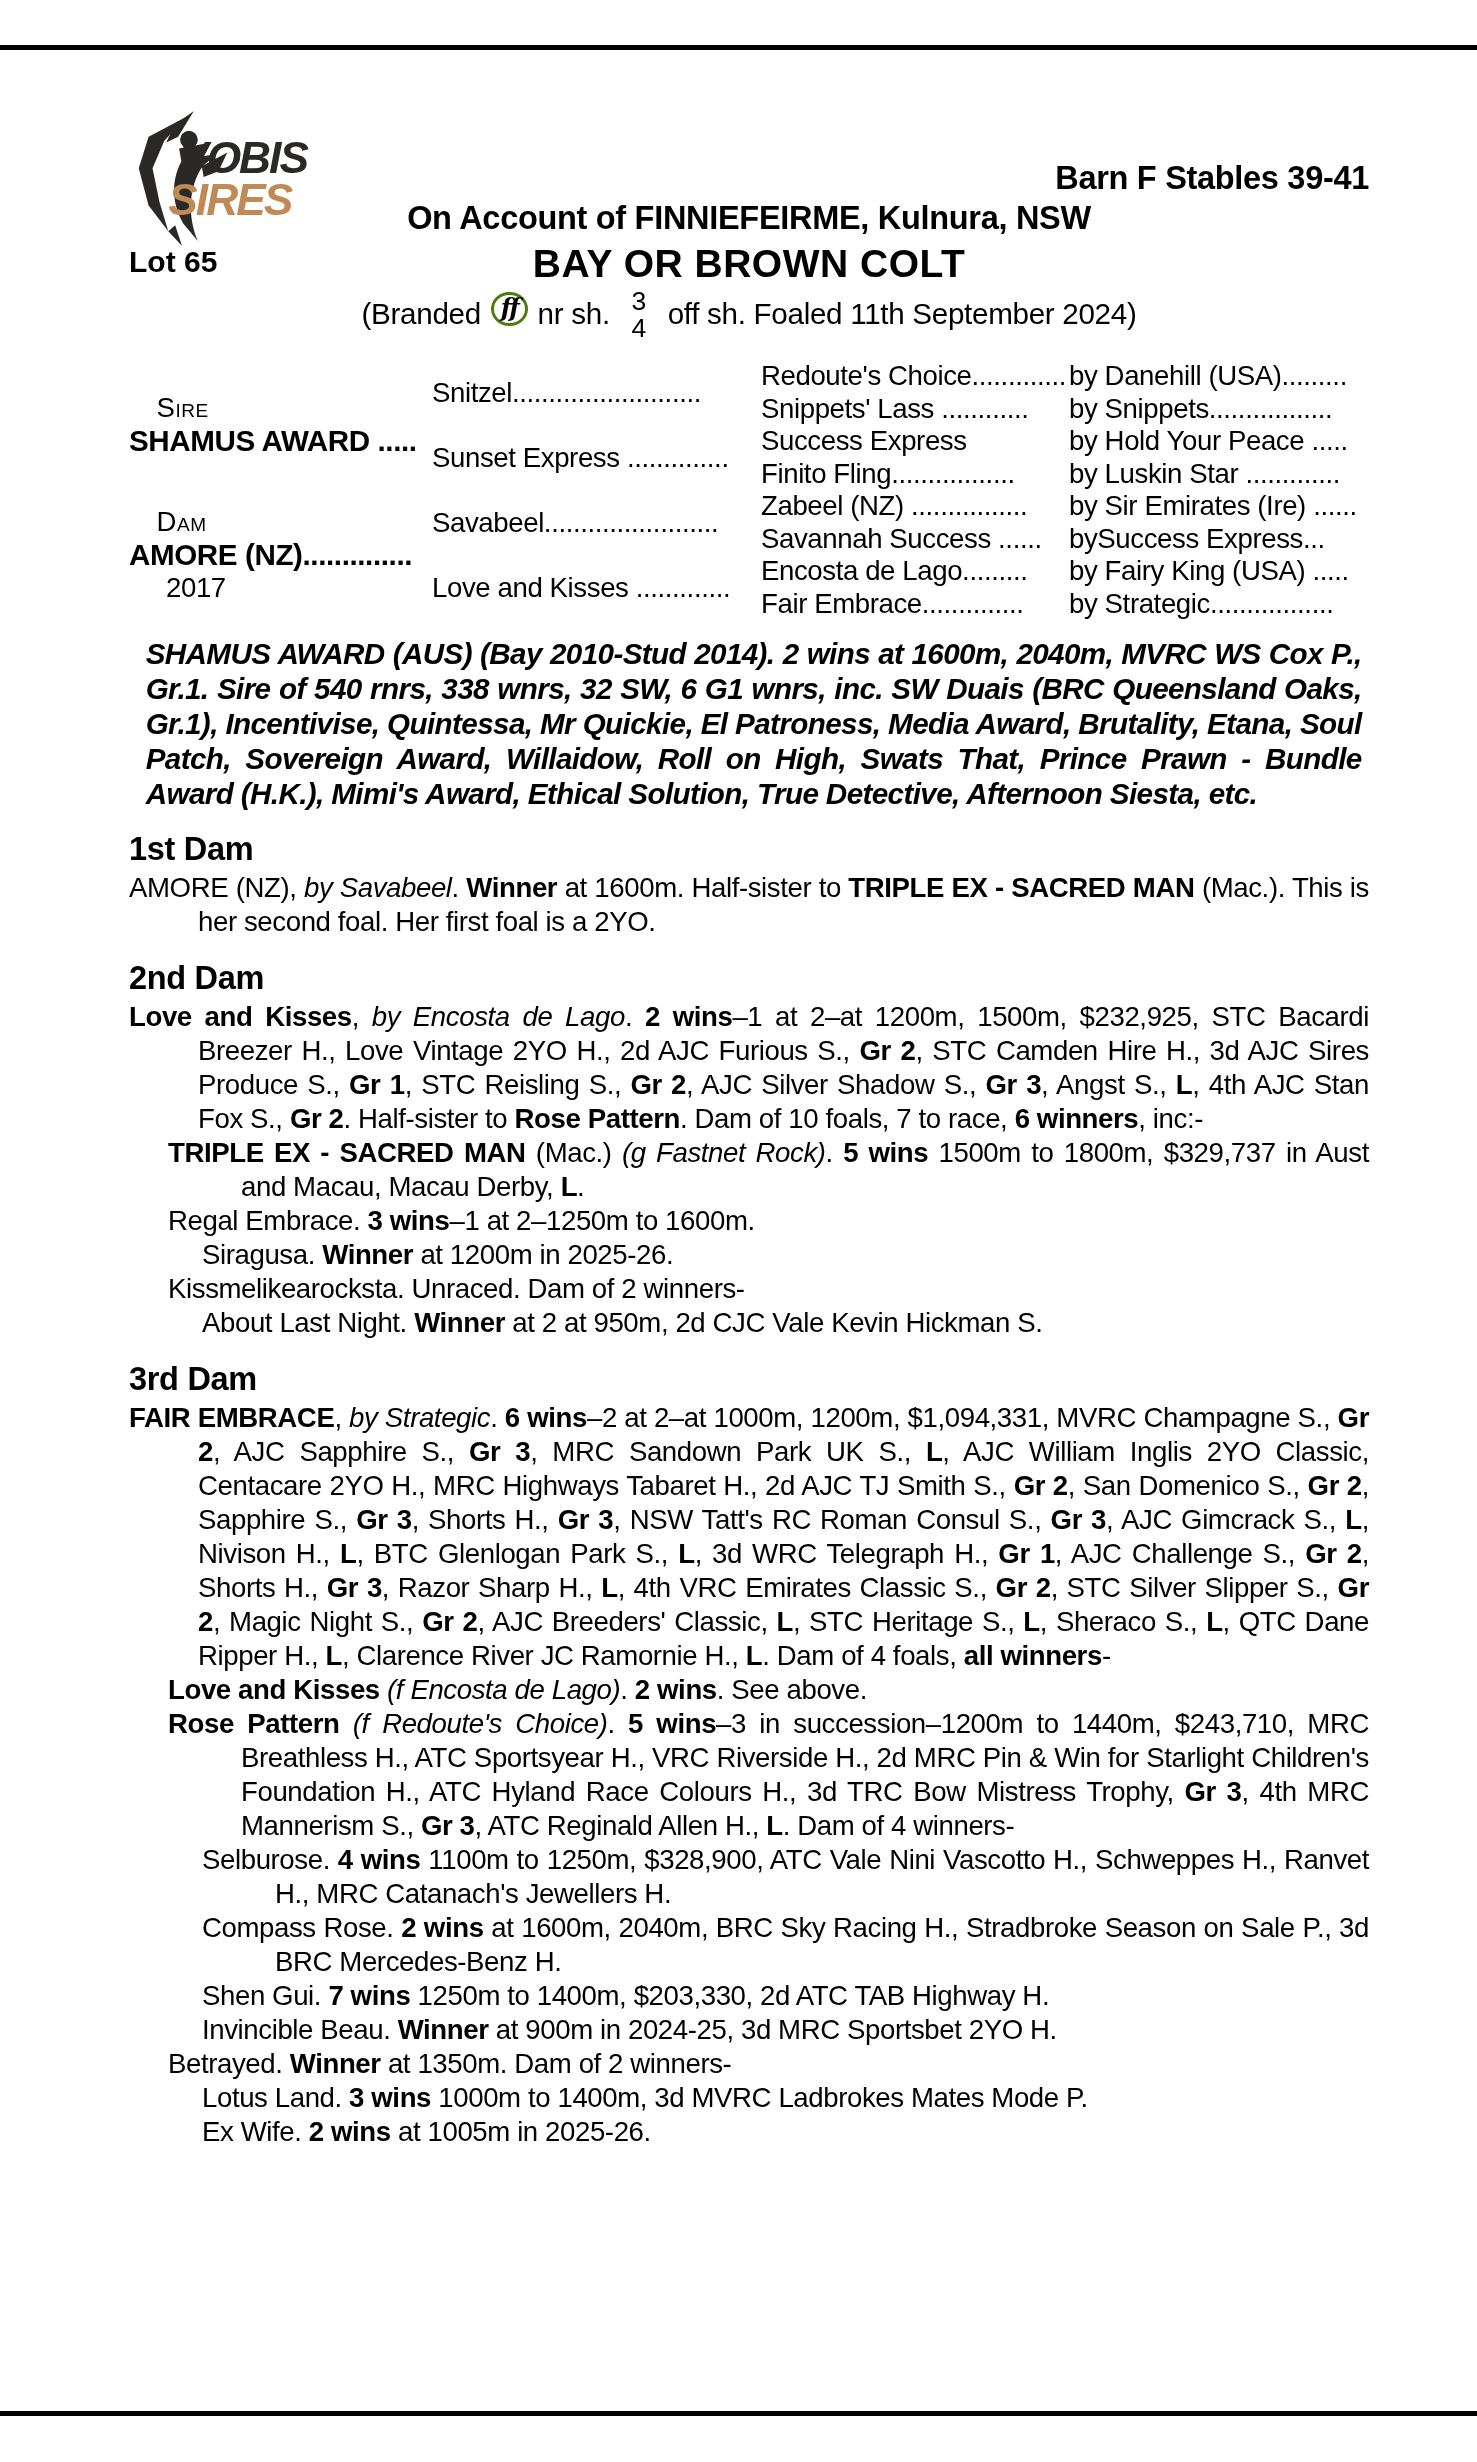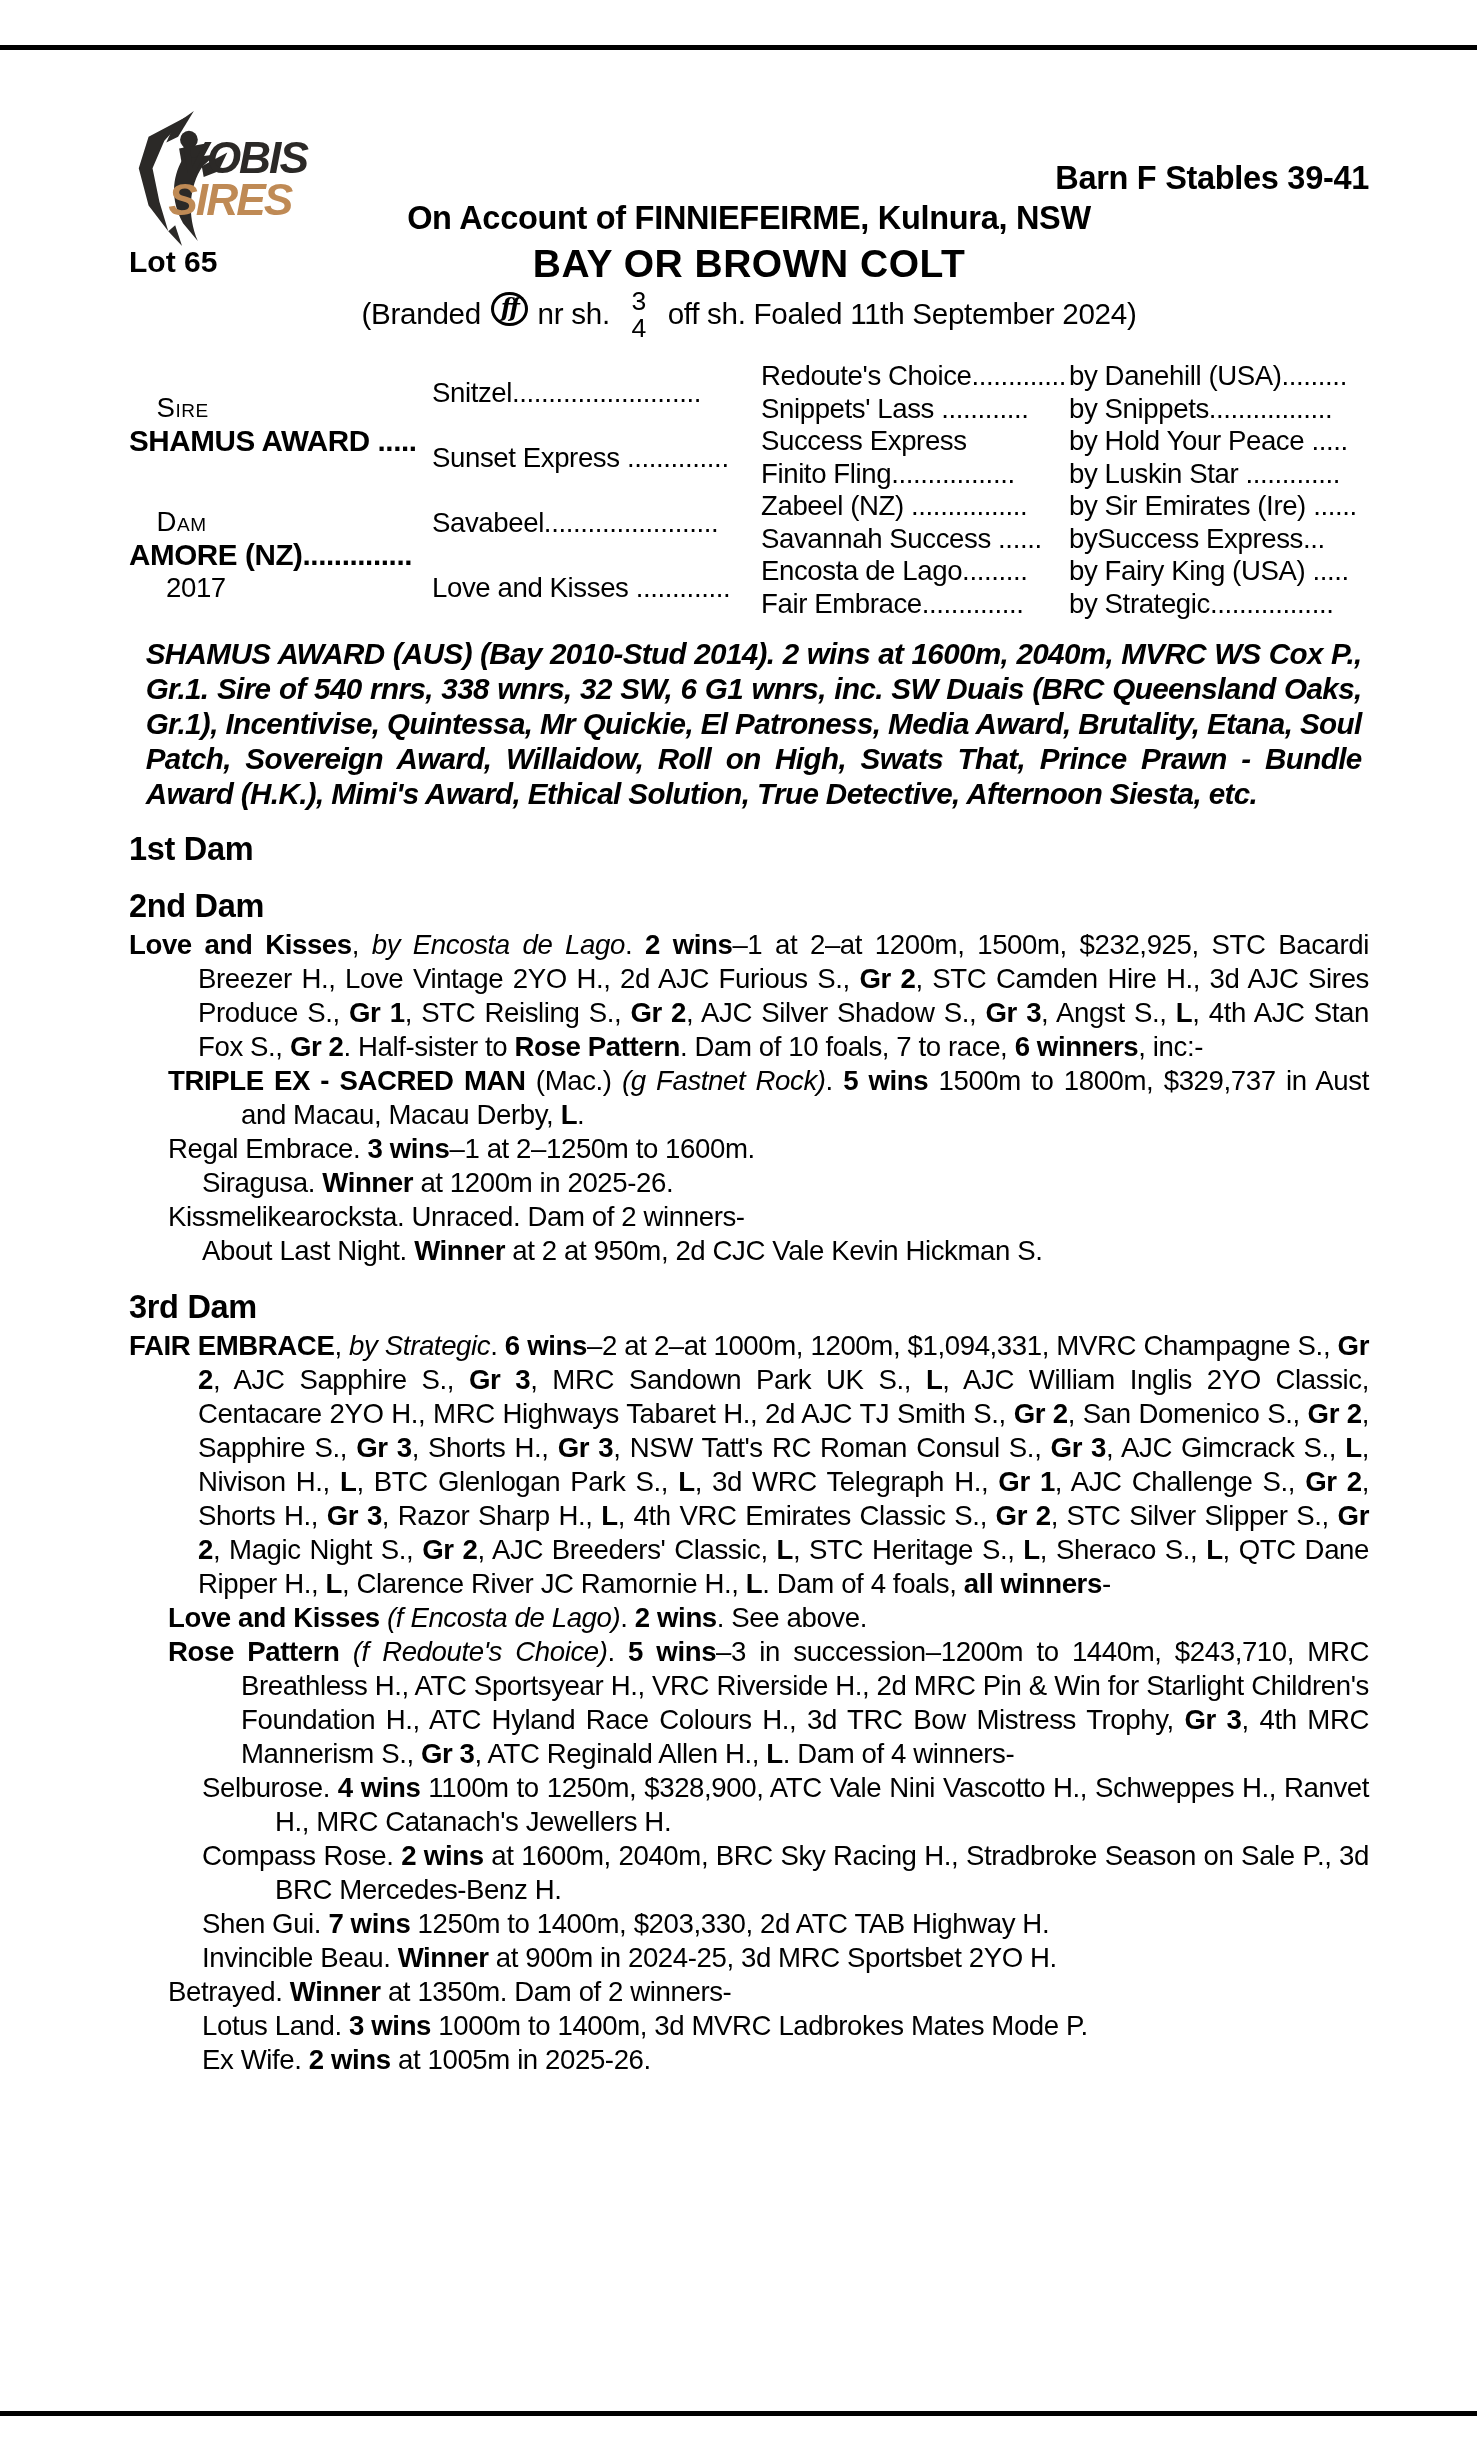--- a/index.html
+++ b/index.html
@@ -16,21 +16,21 @@
 
   
   .header{position:relative;height:246px;}
   .logo{position:absolute;left:-5.9px;top:0;width:187px;height:138px;}
   .lot{position:absolute;left:0;top:134px;font-size:30px;font-weight:bold;}
   .barn{position:absolute;right:0;top:49px;font-size:32.5px;font-weight:bold;letter-spacing:-0.3px;}
   .account{position:absolute;left:0;right:0;top:89px;text-align:center;font-size:32.5px;font-weight:bold;letter-spacing:-0.3px;}
   .title{position:absolute;left:0;right:0;top:131px;text-align:center;font-size:39px;font-weight:bold;letter-spacing:0.5px;}
   .branding{position:absolute;left:0;right:0;top:179px;text-align:center;font-size:29.6px;letter-spacing:-0.3px;white-space:nowrap;}
   .brandmark{
-    display:inline-block;border:3px solid #000000;border-radius:50%;
+    display:inline-block;border:3px solid #4d7c0f;border-radius:50%;
     padding:0 6.9px 2px 6.9px;margin:0 9.9px;
     font-family:"DejaVu Serif", serif;font-style:italic;font-weight:bold;
     font-size:24.6px;line-height:26.6px;position:relative;top:-8.9px;letter-spacing:-2px;
   }
   .frac{display:inline-flex;flex-direction:column;vertical-align:middle;
     font-size:26.6px;line-height:26.6px;margin:0 21.7px;position:relative;top:-2px;text-align:center;}
 
   
   .ped{
     display:grid;grid-template-columns:303px 329px 308px 299px;
@@ -167,20 +167,21 @@
       </div>
     <div class="ped-cell" style="grid-column:4;grid-row:8;">
         <span>by Strategic.................</span>
       </div>
   </div>
 
   <div class="blurb">SHAMUS AWARD (AUS) (Bay 2010-Stud 2014). 2 wins at 1600m, 2040m, MVRC WS Cox P., Gr.1. Sire of 540 rnrs, 338 wnrs, 32 SW, 6 G1 wnrs, inc. SW Duais (BRC Queensland Oaks, Gr.1), Incentivise, Quintessa, Mr Quickie, El Patroness, Media Award, Brutality, Etana, Soul Patch, Sovereign Award, Willaidow, Roll on High, Swats That, Prince Prawn - Bundle Award (H.K.), Mimi's Award, Ethical Solution, True Detective, Afternoon Siesta, etc.</div>
 
   <div id="sections">
       <div class="dam-heading">1st Dam</div>
+      <p class="para lvl0"><span>AMORE (NZ), </span><span class="i">by Savabeel</span><span>. </span><span class="b">Winner</span><span> at 1600m. Half-sister to </span><span class="b">TRIPLE EX - SACRED MAN</span><span> (Mac.). This is her second foal. Her first foal is a 2YO.</span></p>
       <div class="dam-heading">2nd Dam</div>
       <p class="para lvl0"><span class="b">Love and Kisses</span><span>, </span><span class="i">by Encosta de Lago</span><span>. </span><span class="b">2 wins</span><span>–1 at 2–at 1200m, 1500m, $232,925, STC Bacardi Breezer H., Love Vintage 2YO H., 2d AJC Furious S., </span><span class="b">Gr 2</span><span>, STC Camden Hire H., 3d AJC Sires Produce S., </span><span class="b">Gr 1</span><span>, STC Reisling S., </span><span class="b">Gr 2</span><span>, AJC Silver Shadow S., </span><span class="b">Gr 3</span><span>, Angst S., </span><span class="b">L</span><span>, 4th AJC Stan Fox S., </span><span class="b">Gr 2</span><span>. Half-sister to </span><span class="b">Rose Pattern</span><span>. Dam of 10 foals, 7 to race, </span><span class="b">6 winners</span><span>, inc:-</span></p>
       <p class="para lvl1"><span class="b">TRIPLE EX - SACRED MAN</span><span> (Mac.) </span><span class="i">(g Fastnet Rock)</span><span>. </span><span class="b">5 wins</span><span> 1500m to 1800m, $329,737 in Aust and Macau, Macau Derby, </span><span class="b">L</span><span>.</span></p>
       <p class="para lvl1"><span>Regal Embrace. </span><span class="b">3 wins</span><span>–1 at 2–1250m to 1600m.</span></p>
       <p class="para lvl2"><span>Siragusa. </span><span class="b">Winner</span><span> at 1200m in 2025-26.</span></p>
       <p class="para lvl1"><span>Kissmelikearocksta. Unraced. Dam of 2 winners-</span></p>
       <p class="para lvl2"><span>About Last Night. </span><span class="b">Winner</span><span> at 2 at 950m, 2d CJC Vale Kevin Hickman S.</span></p>
       <div class="dam-heading">3rd Dam</div>
       <p class="para lvl0"><span class="b">FAIR EMBRACE</span><span>, </span><span class="i">by Strategic</span><span>. </span><span class="b">6 wins</span><span>–2 at 2–at 1000m, 1200m, $1,094,331, MVRC Champagne S., </span><span class="b">Gr 2</span><span>, AJC Sapphire S., </span><span class="b">Gr 3</span><span>, MRC Sandown Park UK S., </span><span class="b">L</span><span>, AJC William Inglis 2YO Classic, Centacare 2YO H., MRC Highways Tabaret H., 2d AJC TJ Smith S., </span><span class="b">Gr 2</span><span>, San Domenico S., </span><span class="b">Gr 2</span><span>, Sapphire S., </span><span class="b">Gr 3</span><span>, Shorts H., </span><span class="b">Gr 3</span><span>, NSW Tatt's RC Roman Consul S., </span><span class="b">Gr 3</span><span>, AJC Gimcrack S., </span><span class="b">L</span><span>, Nivison H., </span><span class="b">L</span><span>, BTC Glenlogan Park S., </span><span class="b">L</span><span>, 3d WRC Telegraph H., </span><span class="b">Gr 1</span><span>, AJC Challenge S., </span><span class="b">Gr 2</span><span>, Shorts H., </span><span class="b">Gr 3</span><span>, Razor Sharp H., </span><span class="b">L</span><span>, 4th VRC Emirates Classic S., </span><span class="b">Gr 2</span><span>, STC Silver Slipper S., </span><span class="b">Gr 2</span><span>, Magic Night S., </span><span class="b">Gr 2</span><span>, AJC Breeders' Classic, </span><span class="b">L</span><span>, STC Heritage S., </span><span class="b">L</span><span>, Sheraco S., </span><span class="b">L</span><span>, QTC Dane Ripper H., </span><span class="b">L</span><span>, Clarence River JC Ramornie H., </span><span class="b">L</span><span>. Dam of 4 foals, </span><span class="b">all winners</span><span>-</span></p>
       <p class="para lvl1"><span class="b">Love and Kisses</span><span> </span><span class="i">(f Encosta de Lago)</span><span>. </span><span class="b">2 wins</span><span>. See above.</span></p>

